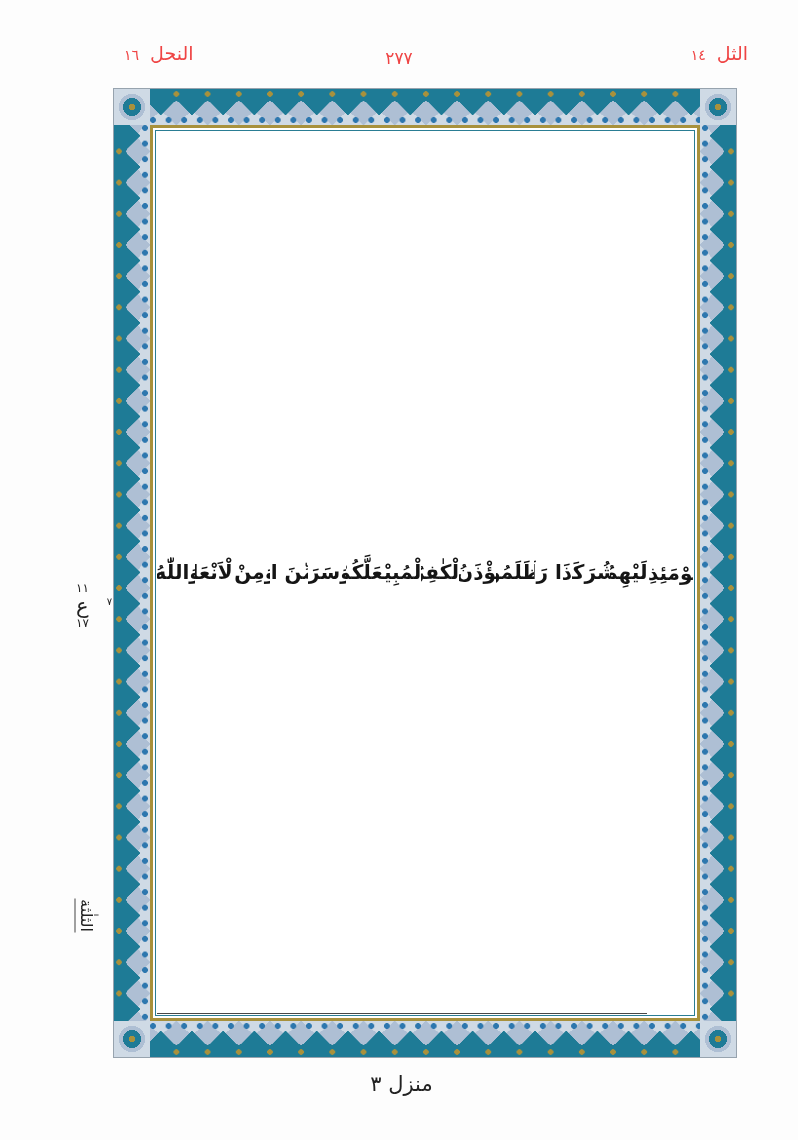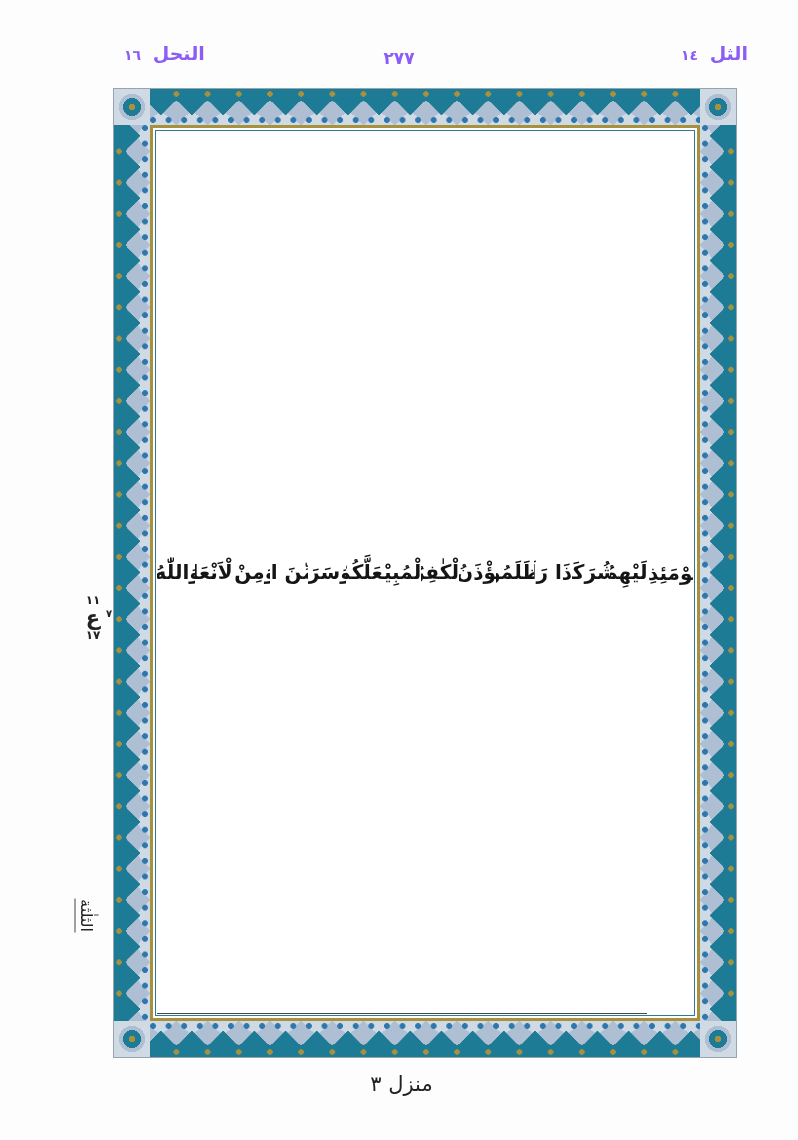--- a/index.html
+++ b/index.html
@@ -1,27 +1,27 @@
 <!DOCTYPE html>
 <html lang="ar"><head>
 <meta charset="utf-8">
 <style>
   html,body{margin:0;padding:0;background:#ffffff;}
   #page{position:relative;width:798px;height:1140px;background:#fdfdfd;overflow:hidden;
         font-family:"DejaVu Sans",sans-serif;color:#1d1d1d;}
 
   
-  .hdr{position:absolute;top:42px;font-size:19px;direction:rtl;white-space:nowrap;color:#8b5cf6;font-weight:bold;}
+  .hdr{position:absolute;top:42px;font-size:19px;direction:rtl;white-space:nowrap;color:#ef4444;}
   .hdr .num{font-size:14px;margin-right:5px;}
   #hdr-left{left:124px;}
   #hdr-center{left:0;right:0;text-align:center;font-size:17px;top:48px;}
   #hdr-right{right:50px;}
   #footer{position:absolute;left:5px;right:0;top:1072px;text-align:center;font-size:21px;direction:rtl;color:#222;}
 
-  #ruku-marker{position:absolute;left:76px;top:594px;width:34px;text-align:center;line-height:1.05;color:#222;font-weight:bold;}
+  #ruku-marker{position:absolute;left:76px;top:582px;width:34px;text-align:left;line-height:1.05;color:#222;}
   #ruku-marker .sm{font-size:12px;display:block;}
   #ruku-marker .ain{font-size:21px;display:block;position:relative;}
   #ruku-marker .ain sup{font-size:10px;position:absolute;top:2px;right:-2px;}
   #fraction-marker{position:absolute;left:68px;top:905px;width:34px;text-align:center;
         transform:rotate(90deg);font-size:16px;direction:rtl;white-space:nowrap;color:#222;
         border-bottom:1px solid #444;padding-bottom:1px;}
 
   
   #frame{position:absolute;left:113px;top:88px;width:624px;height:970px;
          border:1px solid #97a3ae;background:#cfdae5;box-sizing:border-box;}

